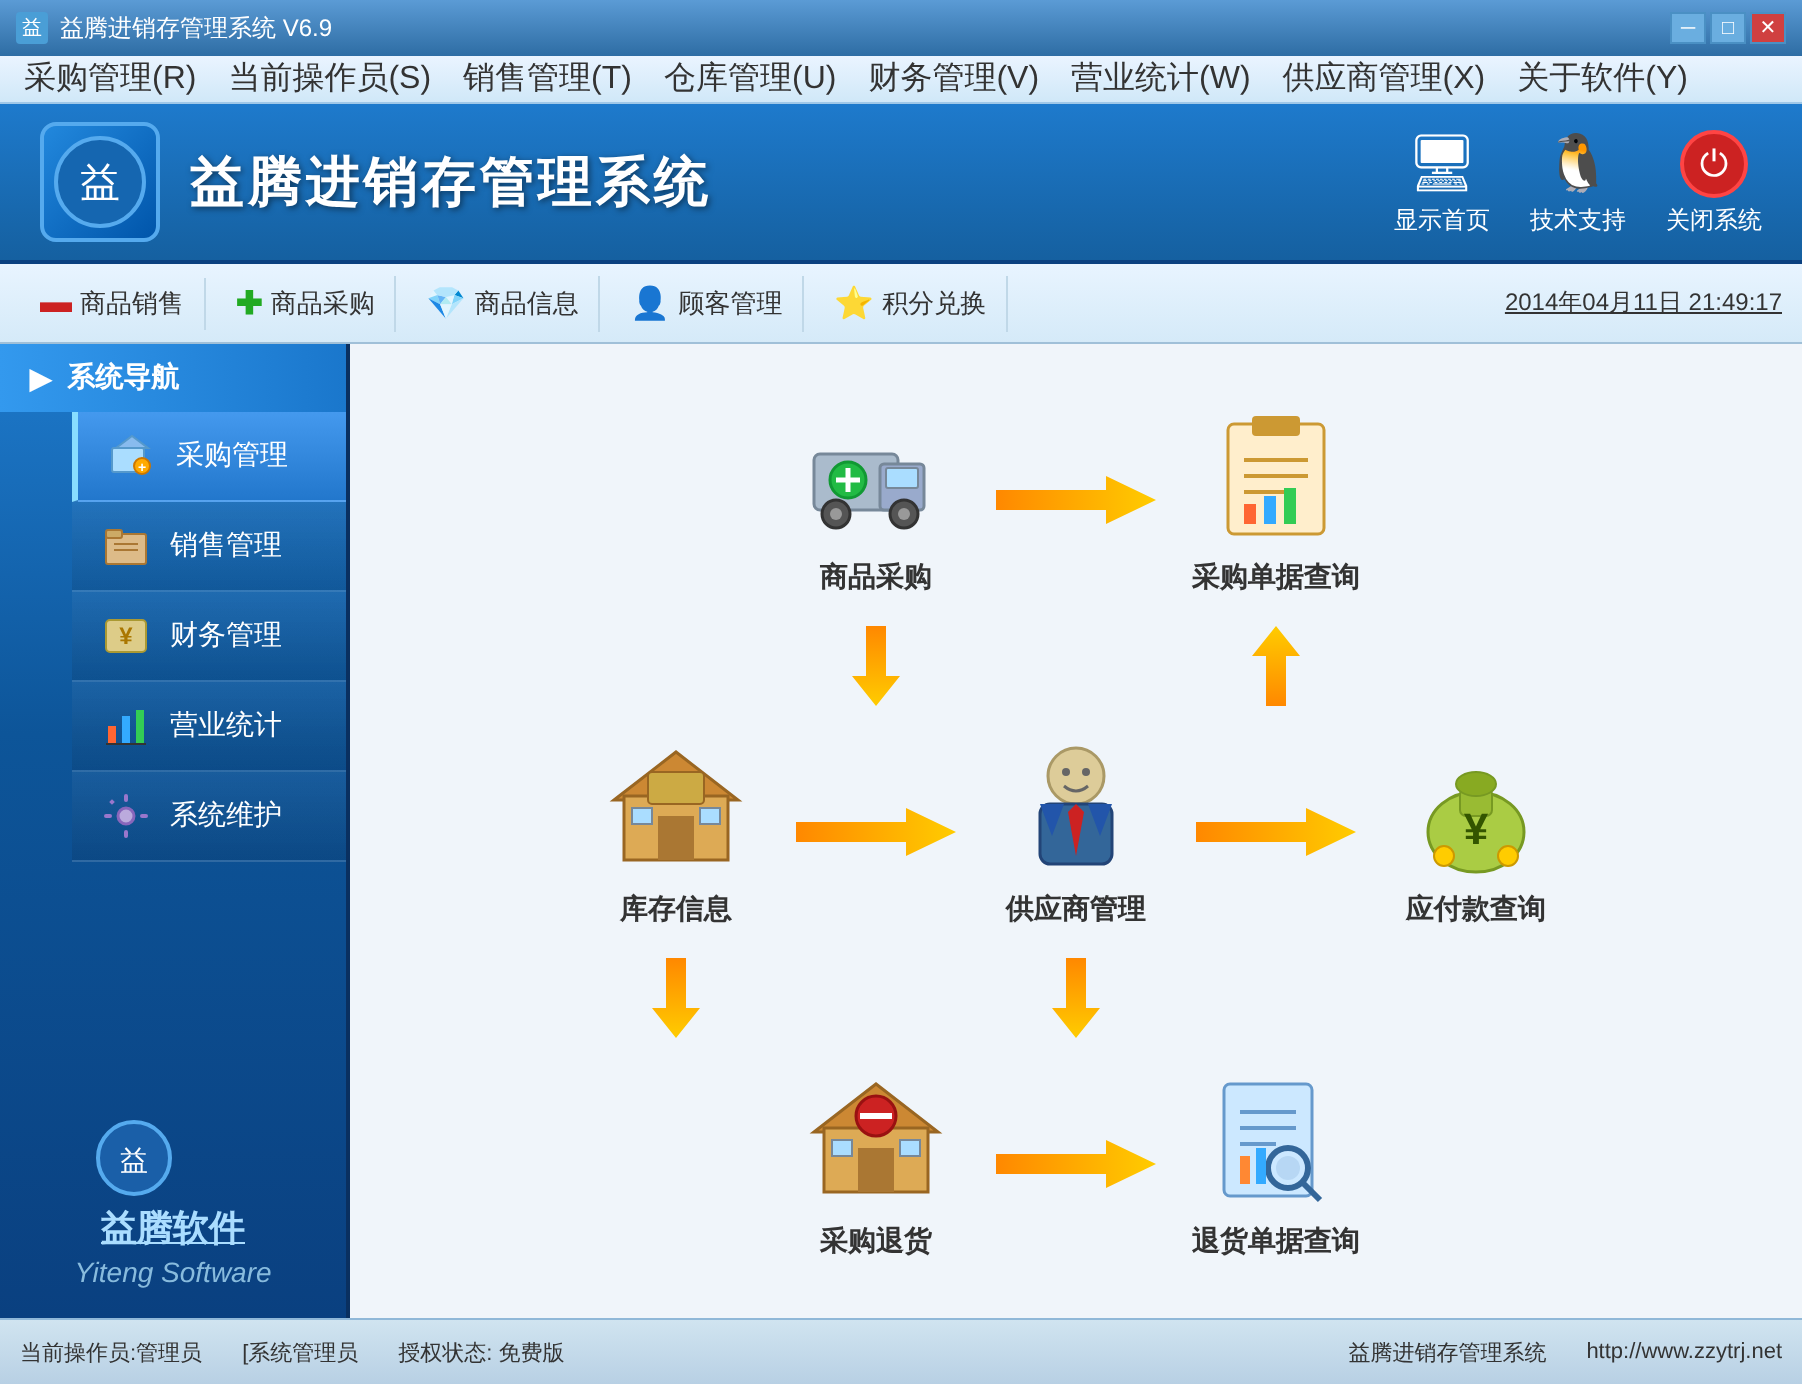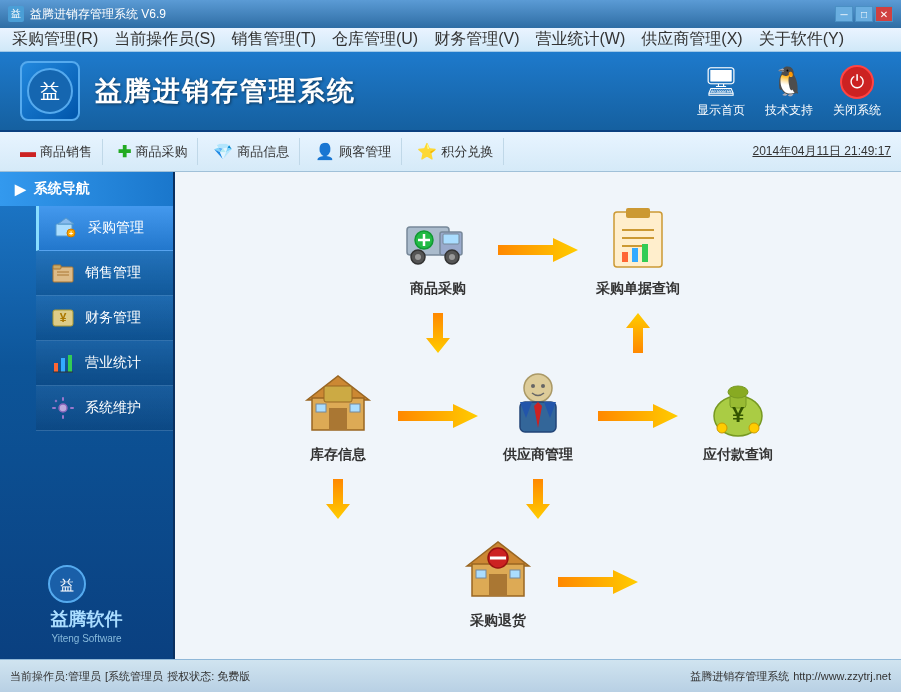--- a/index.html
+++ b/index.html
@@ -184,25 +184,27 @@
     }
     .sidebar-footer {
       margin-top: auto;
       padding: 15px;
       text-align: center;
     }
     .sidebar-footer-logo {
       color: #aaddff;
       font-size: 18px;
       font-weight: bold;
+      text-decoration: underline;
     }
     .sidebar-footer-sub {
       color: #88bbdd;
-      font-size: 10px;
+      font-size: 14px;
       margin-top: 2px;
+      font-style: italic;
     }
 
     
     .main-content {
       flex: 1;
       background: #f0f5fa;
       display: flex;
       align-items: center;
       justify-content: center;
       padding: 20px;
@@ -256,21 +258,21 @@
     
     .status-bar {
       background: linear-gradient(to bottom, #d0e4f0, #b8d0e4);
       height: 22px;
       display: flex;
       align-items: center;
       padding: 16px 10px;
       border-top: 1px solid #90b8d8;
       font-size: 11px;
       color: #333;
-      gap: 4px;
+      gap: 20px;
     }
   </style>
 </head>
 <body>
 
 <div class="title-bar">
   <div class="title-bar-icon">益</div>
   <span class="title-bar-text">益腾进销存管理系统   V6.9</span>
   <div class="title-bar-controls">
     <div class="title-bar-btn">─</div>
@@ -627,20 +629,40 @@
             </div>
             <div class="flow-item-label">采购退货</div>
           </div>
 
           <div class="flow-arrow-h">
             <svg width="80" height="30" viewBox="0 0 80 30">
               <polygon points="0,10 55,10 55,3 80,15 55,27 55,20 0,20" fill="url(#arrowGrad1)"></polygon>
             </svg>
           </div>
 
+          <div class="flow-item">
+            <div class="flow-item-icon">
+              <svg width="72" height="72" viewBox="0 0 72 72">
+
+                <rect x="10" y="8" width="44" height="56" rx="3" fill="#cce8ff" stroke="#6699cc" stroke-width="1.5"></rect>
+
+                <line x1="18" y1="22" x2="46" y2="22" stroke="#6699cc" stroke-width="2"></line>
+                <line x1="18" y1="30" x2="46" y2="30" stroke="#6699cc" stroke-width="2"></line>
+                <line x1="18" y1="38" x2="36" y2="38" stroke="#6699cc" stroke-width="2"></line>
+
+                <circle cx="42" cy="50" r="10" fill="none" stroke="#336699" stroke-width="3"></circle>
+                <line x1="49" y1="57" x2="58" y2="66" stroke="#336699" stroke-width="3"></line>
+                <circle cx="42" cy="50" r="6" fill="rgba(100,150,200,0.2)"></circle>
+
+                <rect x="18" y="44" width="5" height="14" fill="#ff8833"></rect>
+                <rect x="26" y="40" width="5" height="18" fill="#33aaff"></rect>
+              </svg>
+            </div>
+            <div class="flow-item-label">退货单据查询</div>
+          </div>
         </div>
 
       </div>
     </div>
 
   </div>
 
   <div class="status-bar">
     <span>当前操作员:管理员</span>
     <span>[系统管理员</span>

